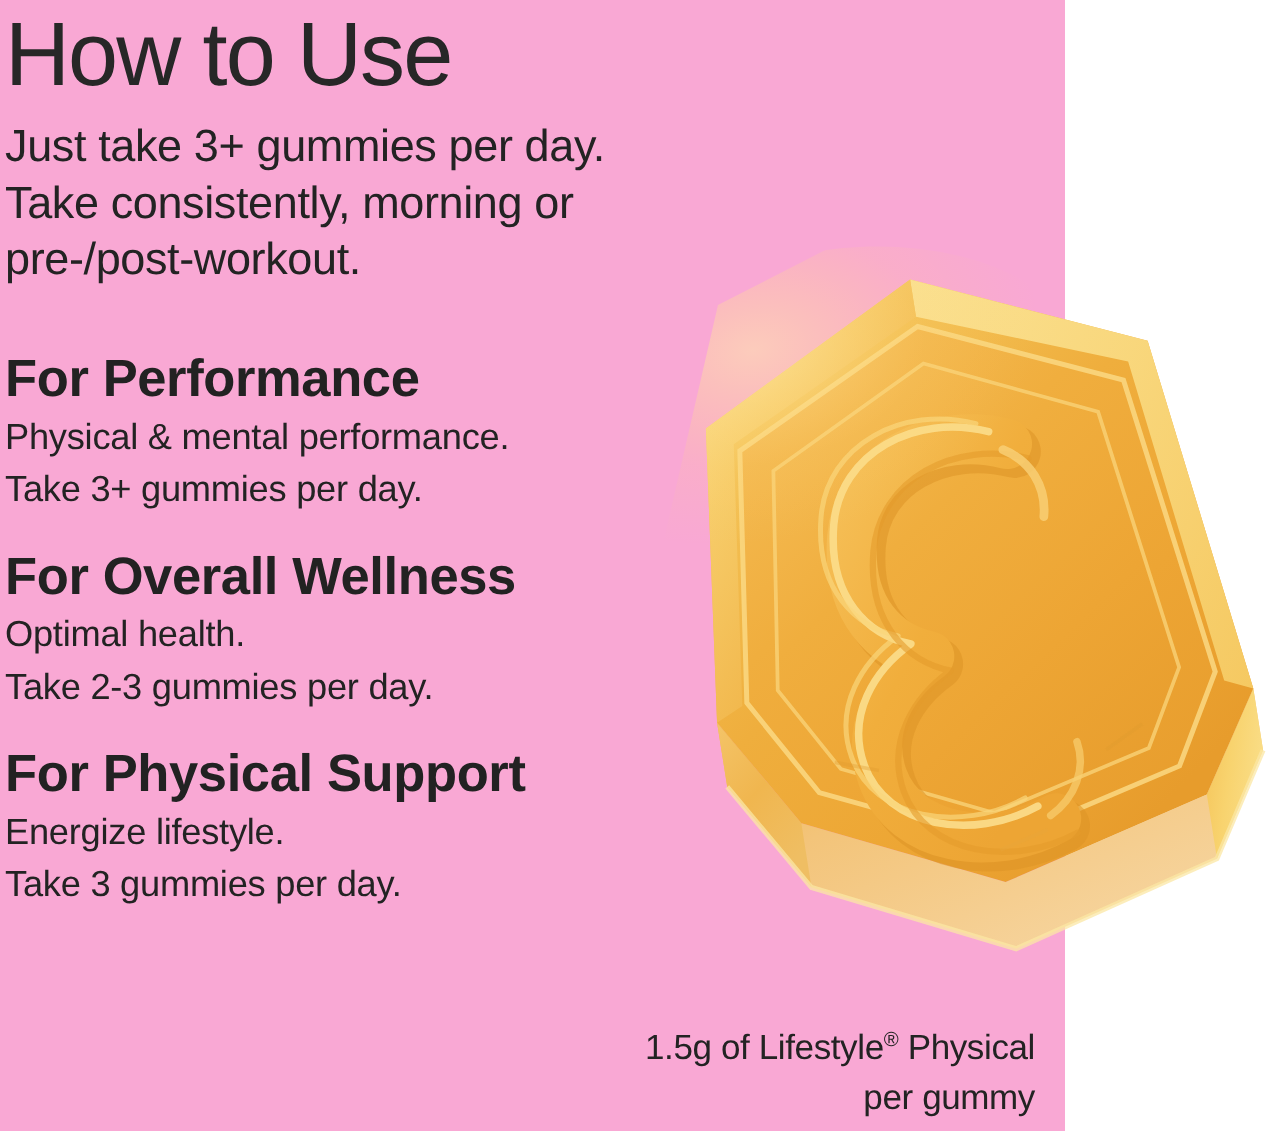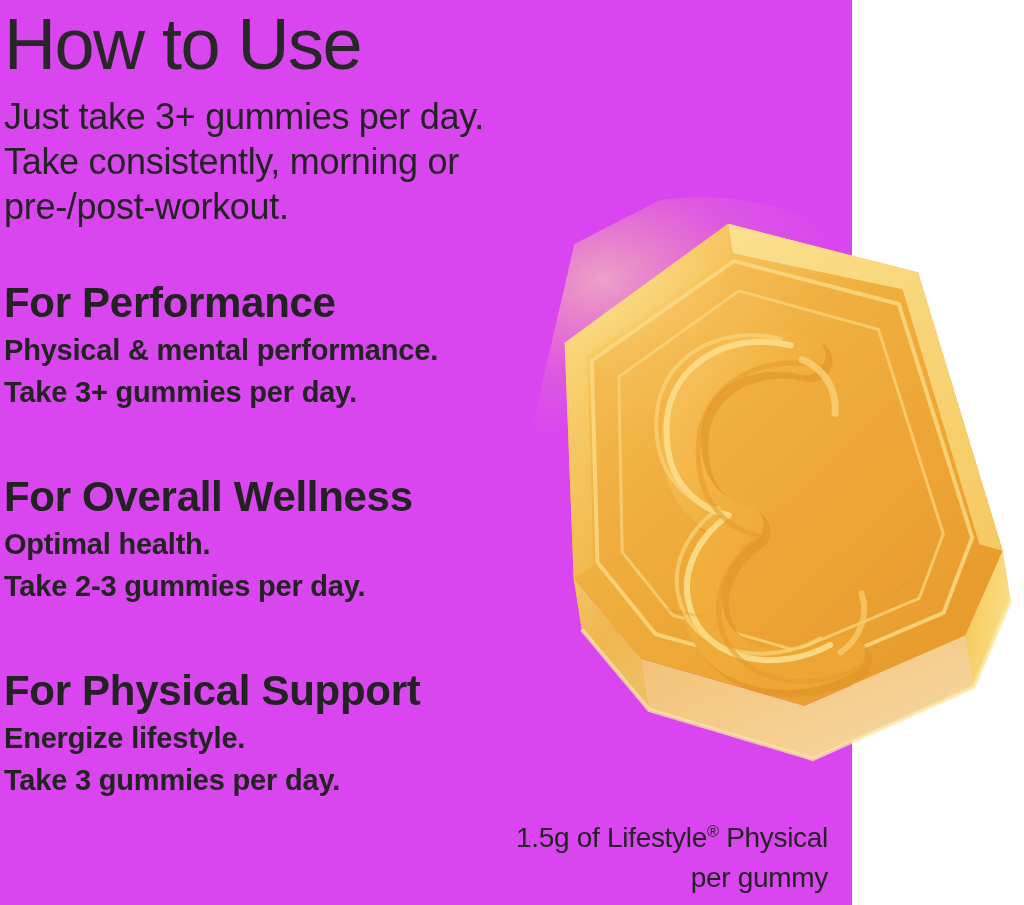--- a/index.html
+++ b/index.html
@@ -13,21 +13,21 @@
     overflow: hidden;
     font-family: "Liberation Sans", "DejaVu Sans", sans-serif;
     color: #232323;
     position: relative;
   }
 
   .page {
     position: relative;
     width: 852px;
     height: 905px;
-    background: #d946ef;
+    background: #f9a8d4;
   }
 
   
   .text-col {
     position: absolute;
     left: 4px;
     top: 0;
     width: 560px;
   }
 
@@ -45,37 +45,37 @@
     font-size: 36px;
     line-height: 45px;
     font-weight: 400;
     letter-spacing: -0.3px;
     color: #232323;
     margin: 8px 0 0 0;
     white-space: pre-line;
   }
 
   .section {
-    margin-top: 64px;
+    margin-top: 28px;
   }
   .section.first { margin-top: 54px; }
 
   .section-heading {
     font-size: 42px;
     line-height: 40px;
     font-weight: 700;
     letter-spacing: -0.3px;
     color: #222222;
     margin: 0 0 6px 0;
   }
 
   .section-body {
     font-size: 29px;
     line-height: 42px;
-    font-weight: 700;
+    font-weight: 400;
     letter-spacing: -0.2px;
     color: #232323;
     margin: 0;
     white-space: pre-line;
   }
 
   
   .gummy-figure {
     position: absolute;
     left: 470px;

